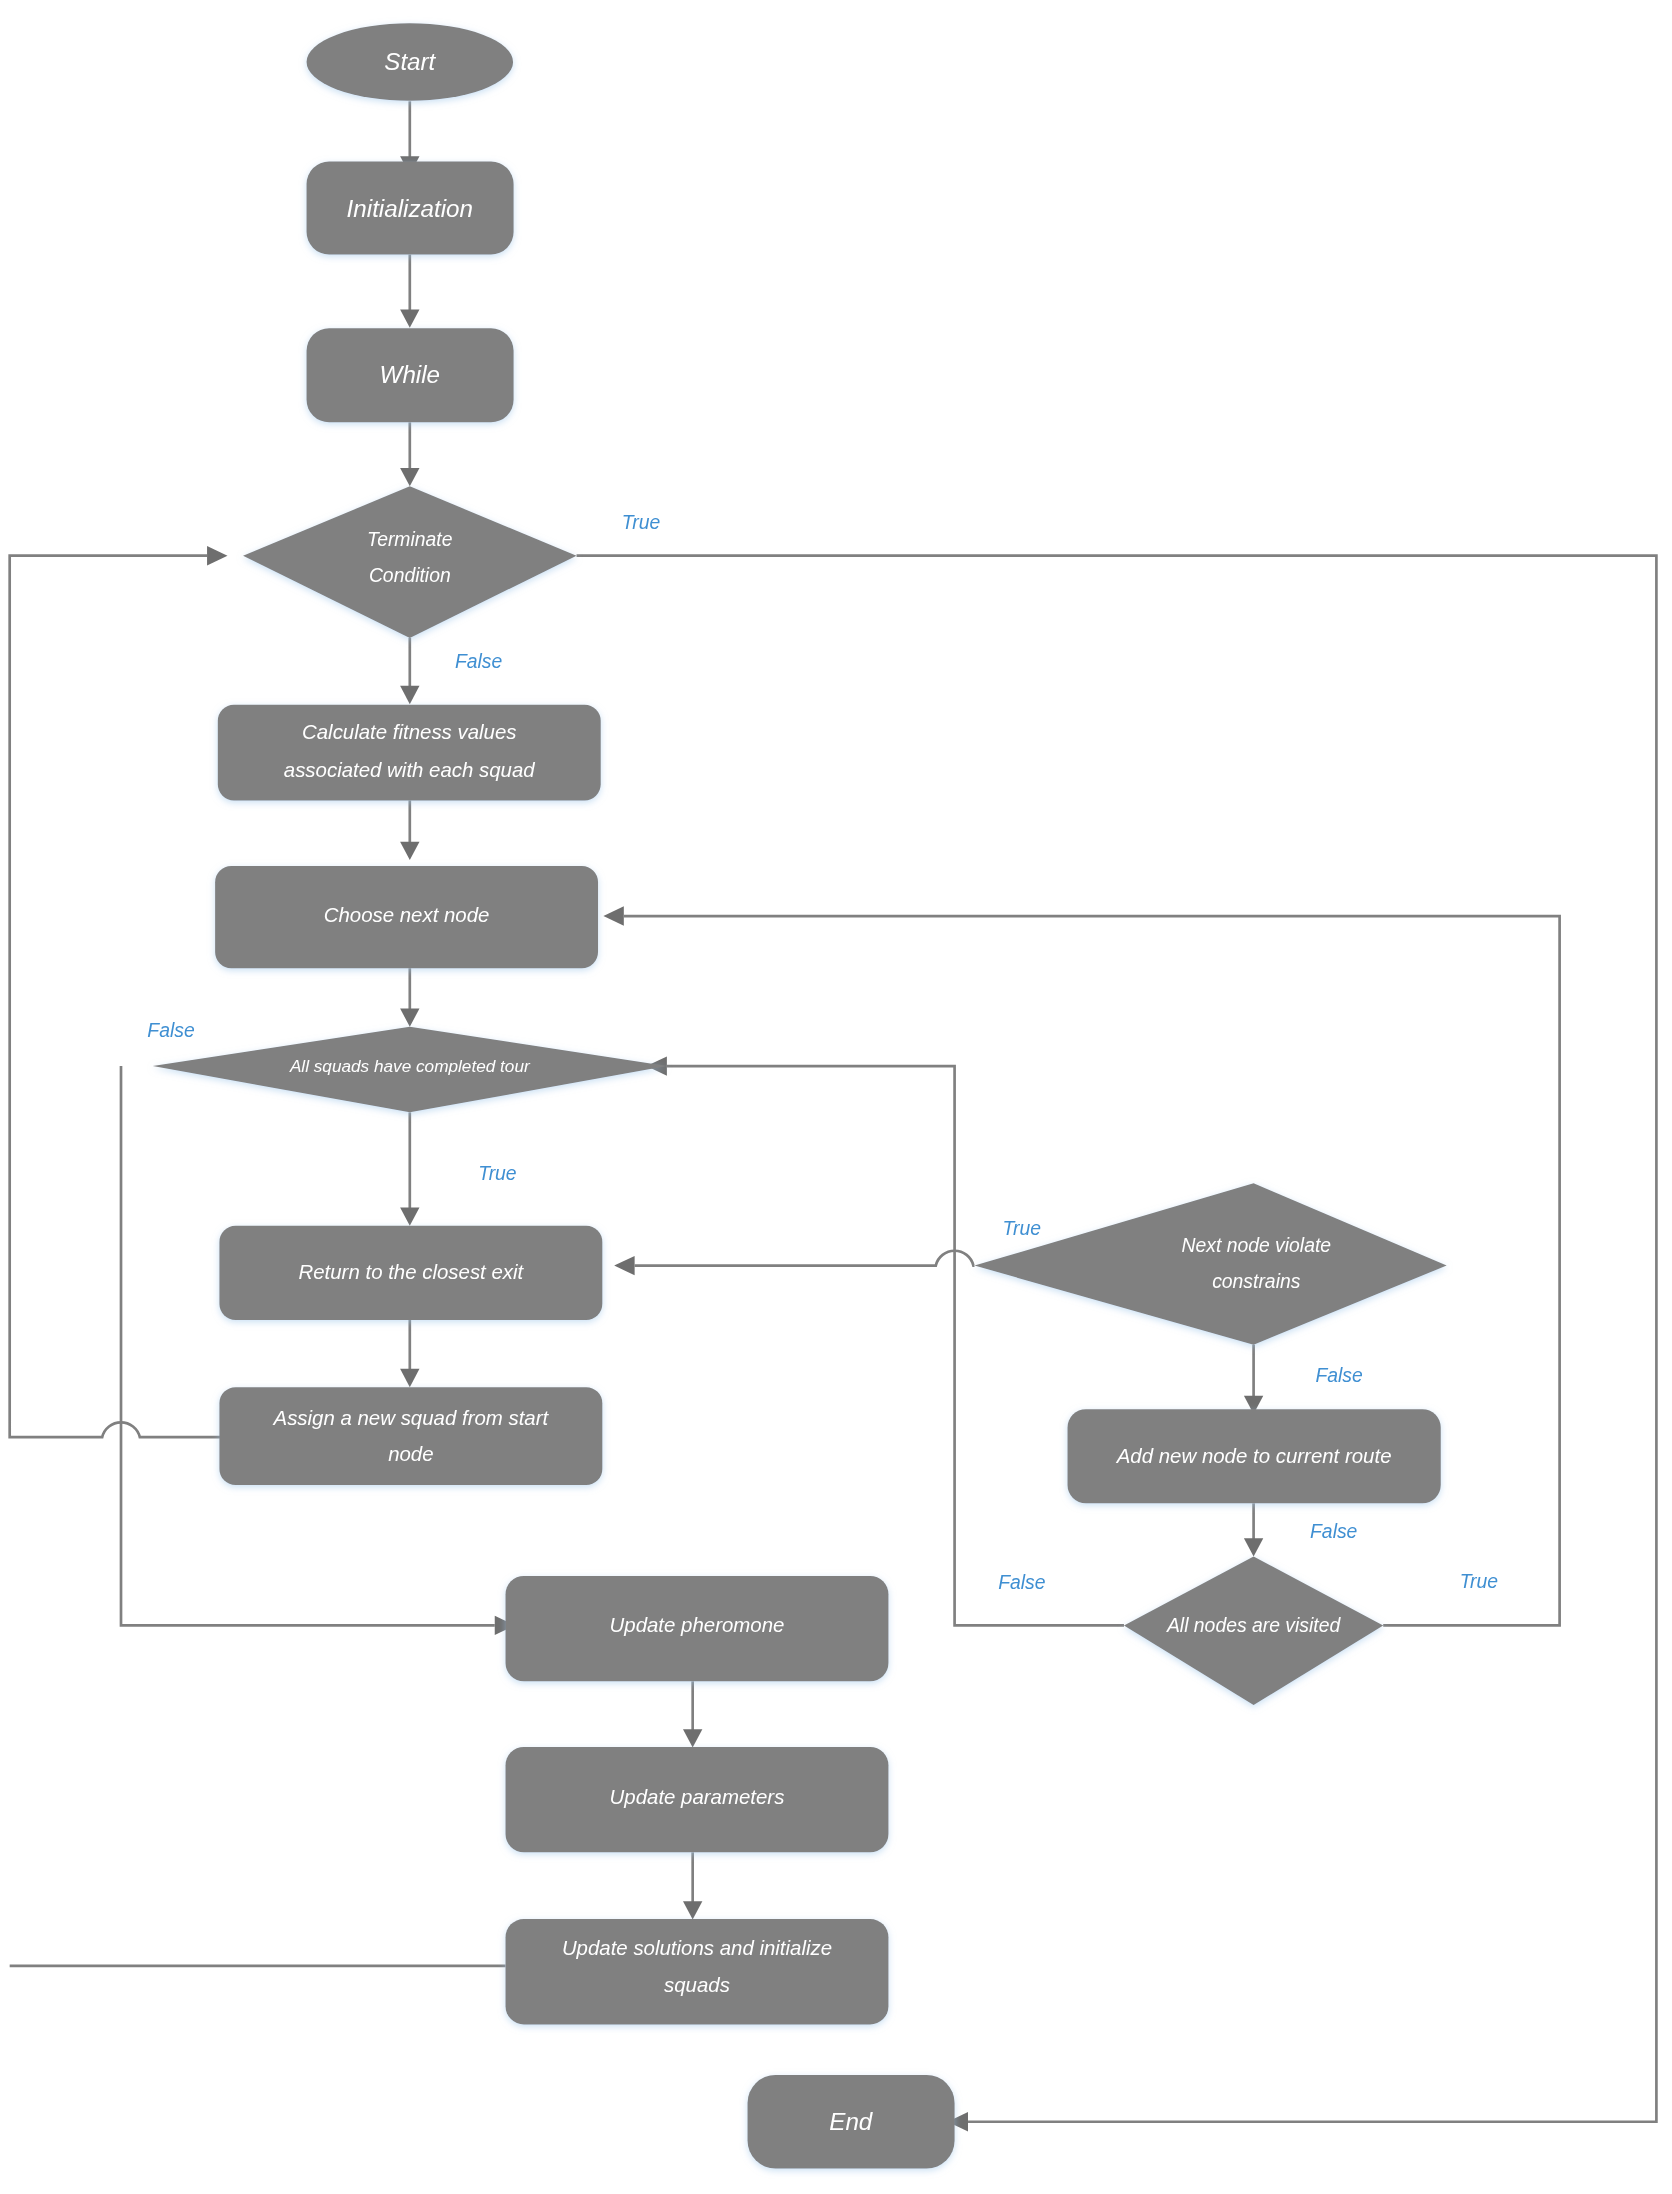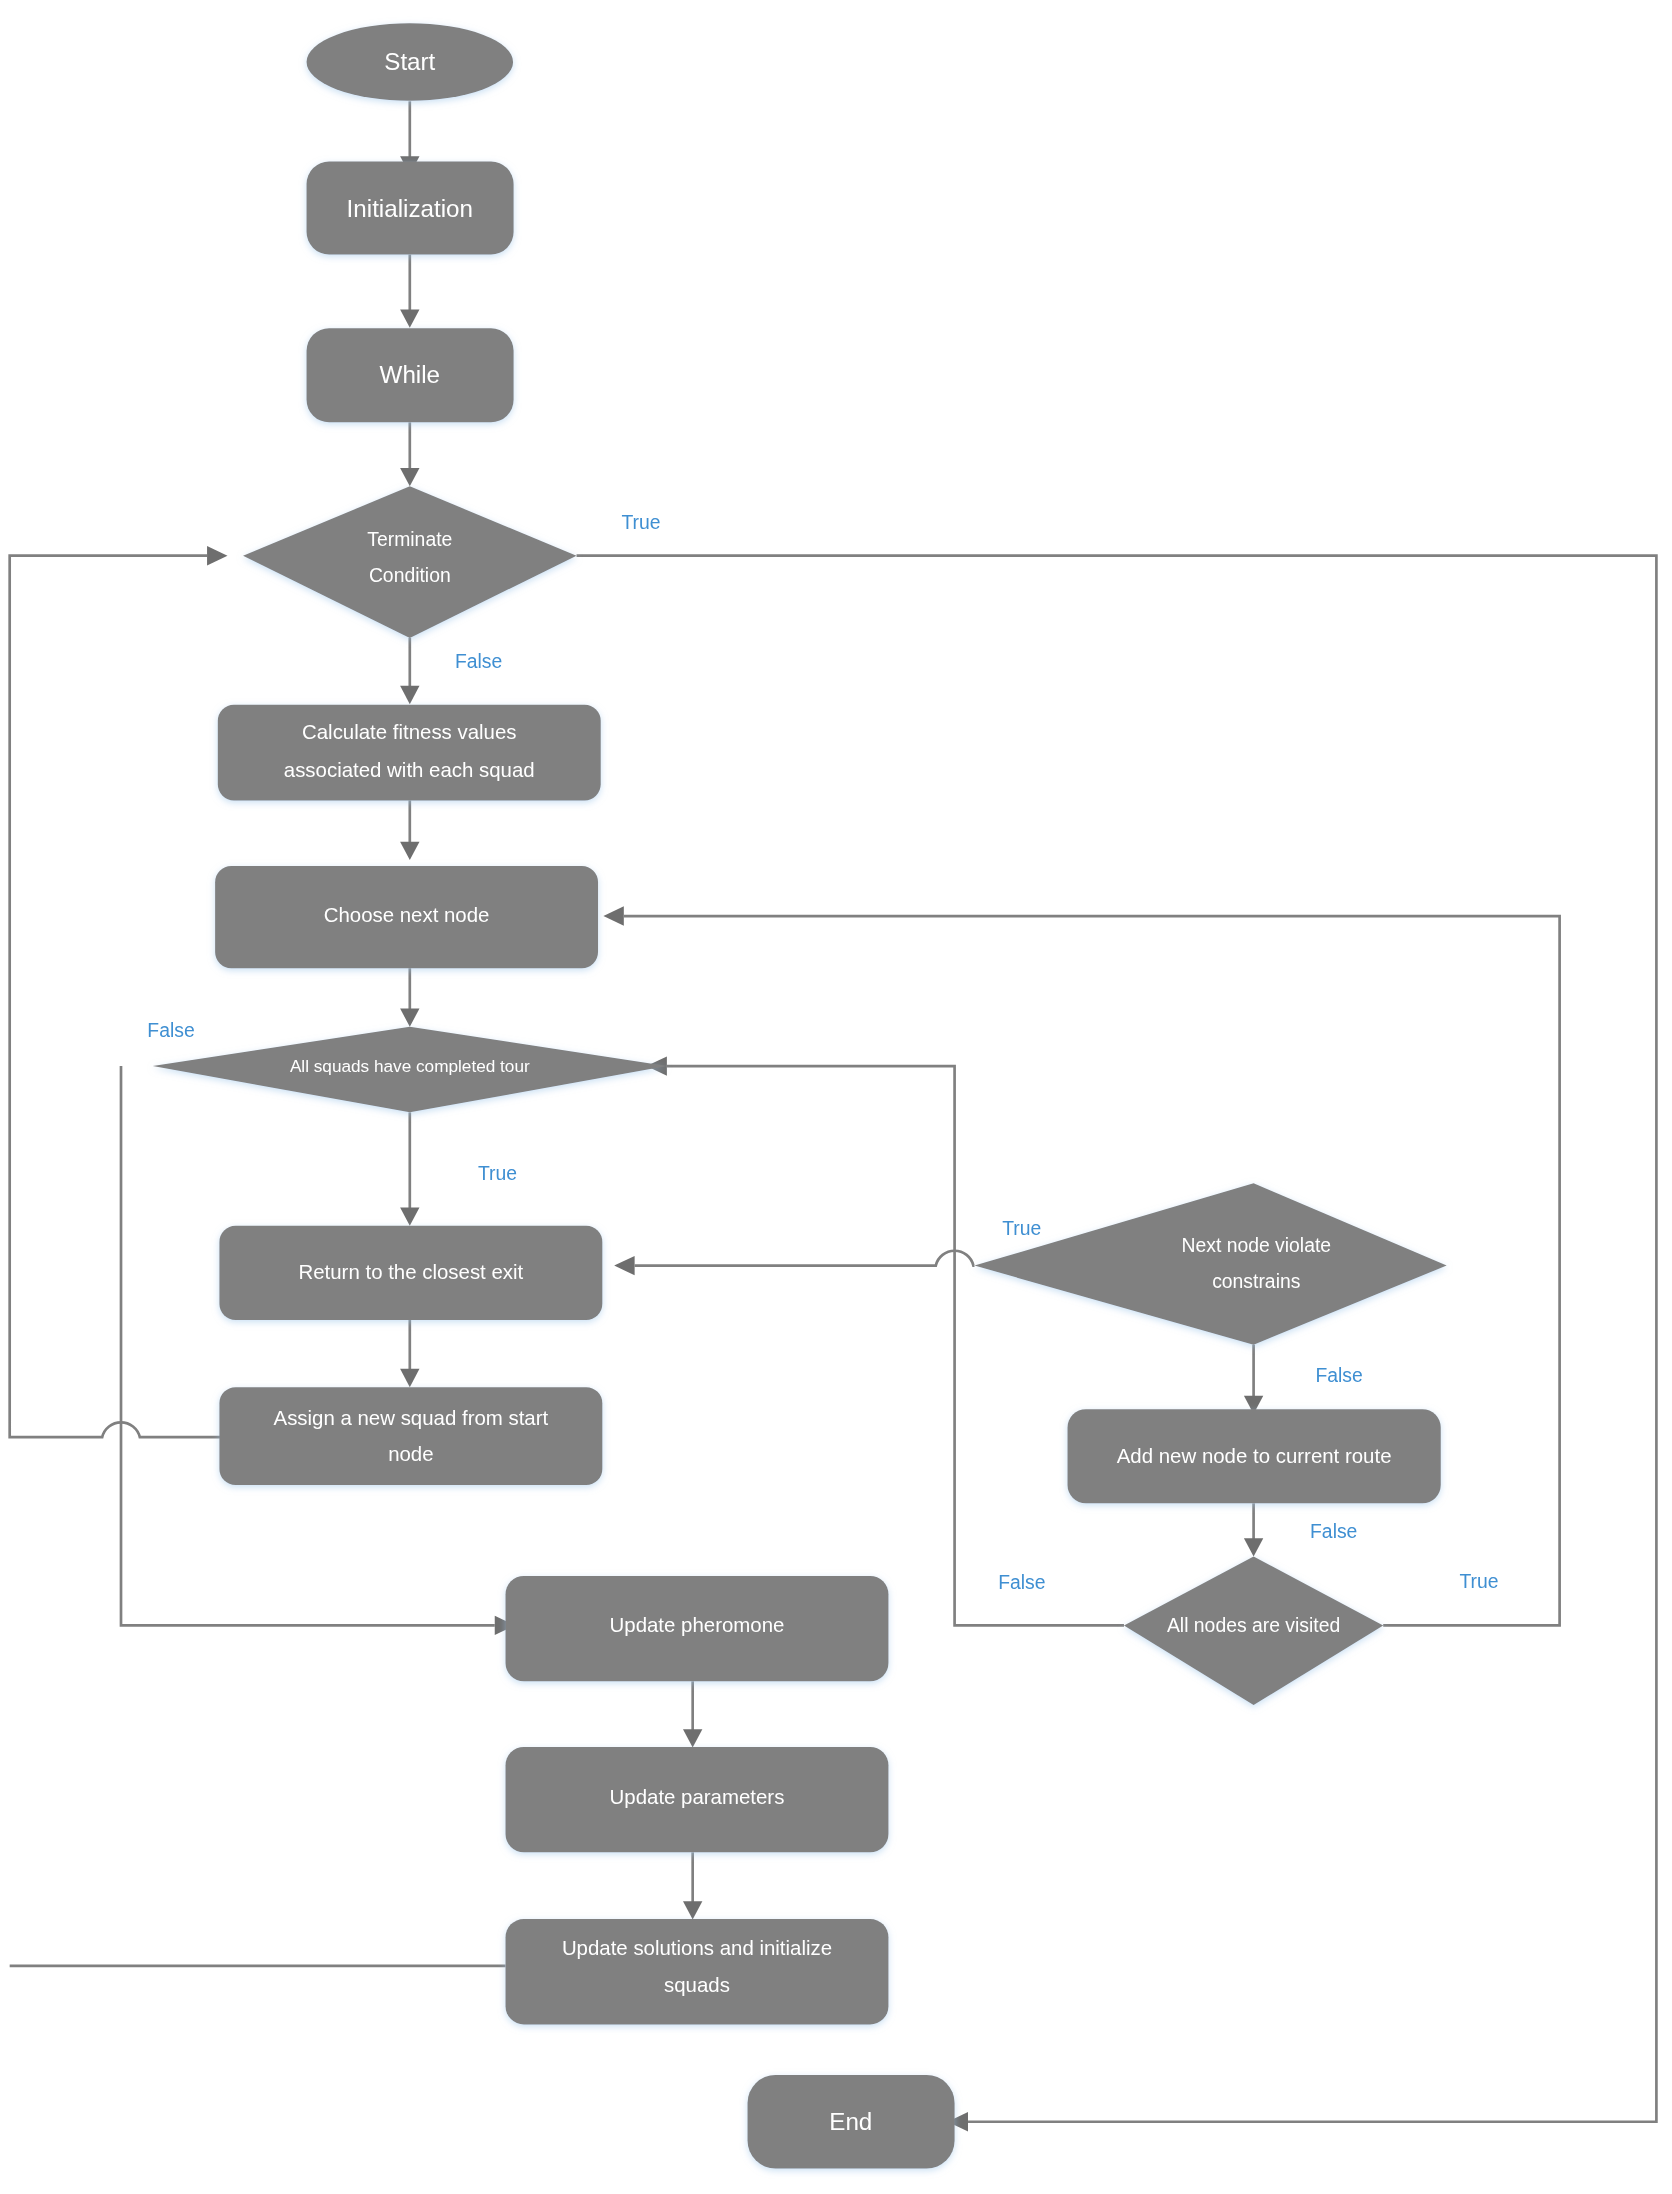--- a/index.html
+++ b/index.html
@@ -9,20 +9,21 @@
   }
   body {
     font-family: "Liberation Sans", sans-serif;
   }
   #stage {
     position: relative;
     width: 1672px;
     height: 2194px;
     background: #ffffff;
     overflow: hidden;
+    font-style: italic;
   }
   #flow-svg {
     position: absolute;
     left: 0;
     top: 0;
     width: 1672px;
     height: 2194px;
   }
   .node-text {
     fill: #ffffff;

